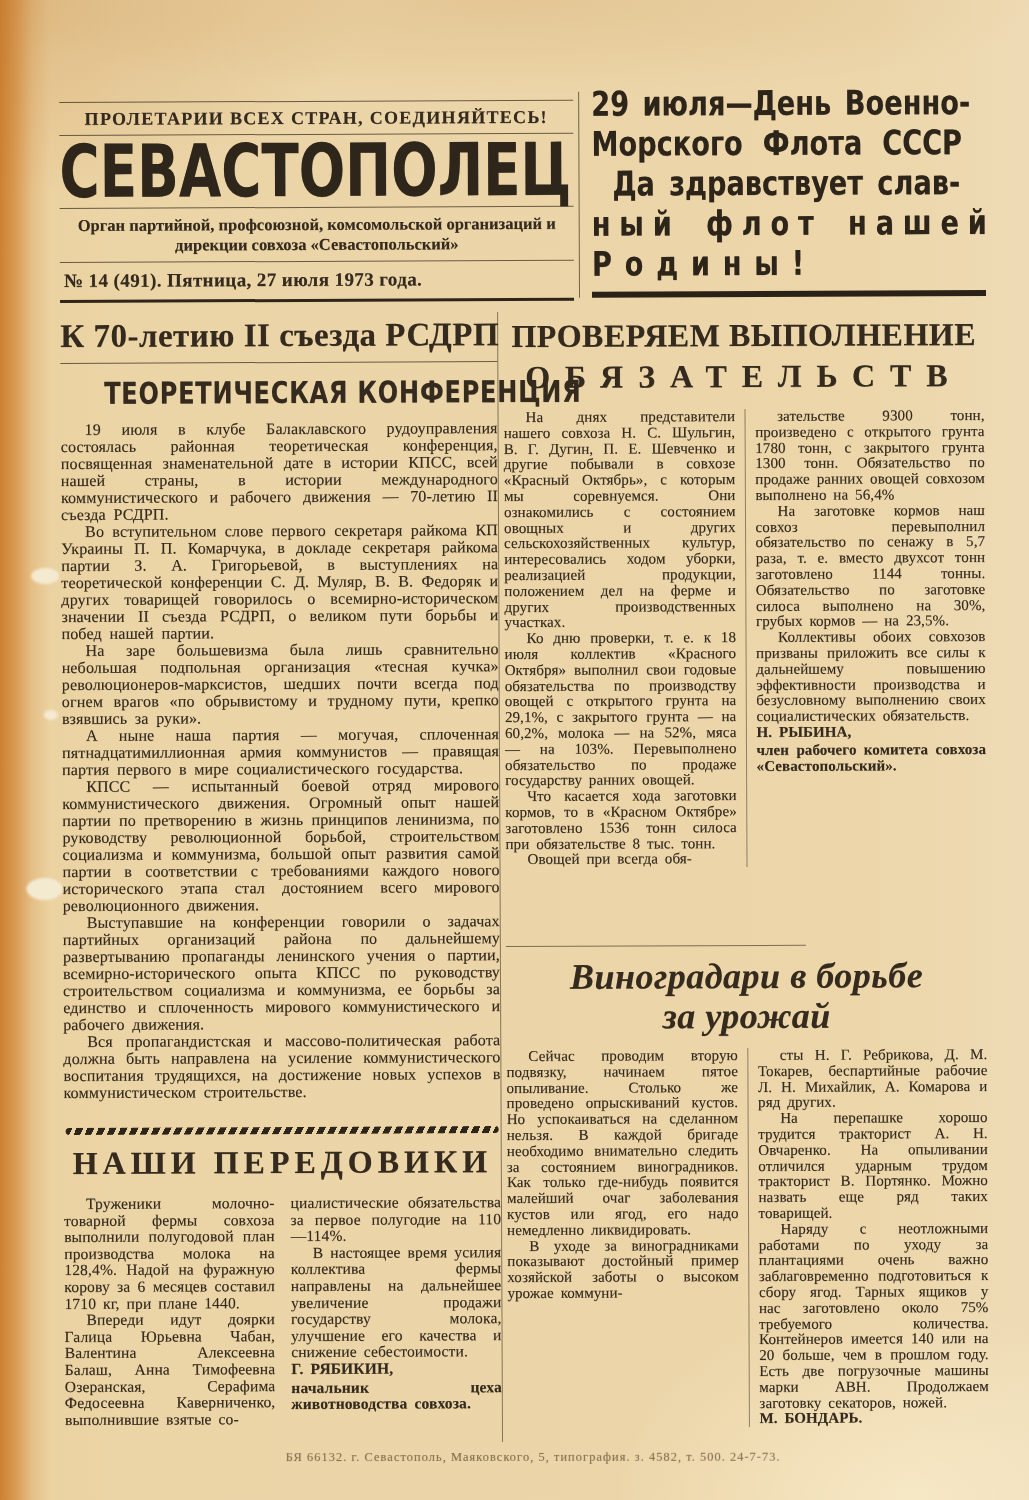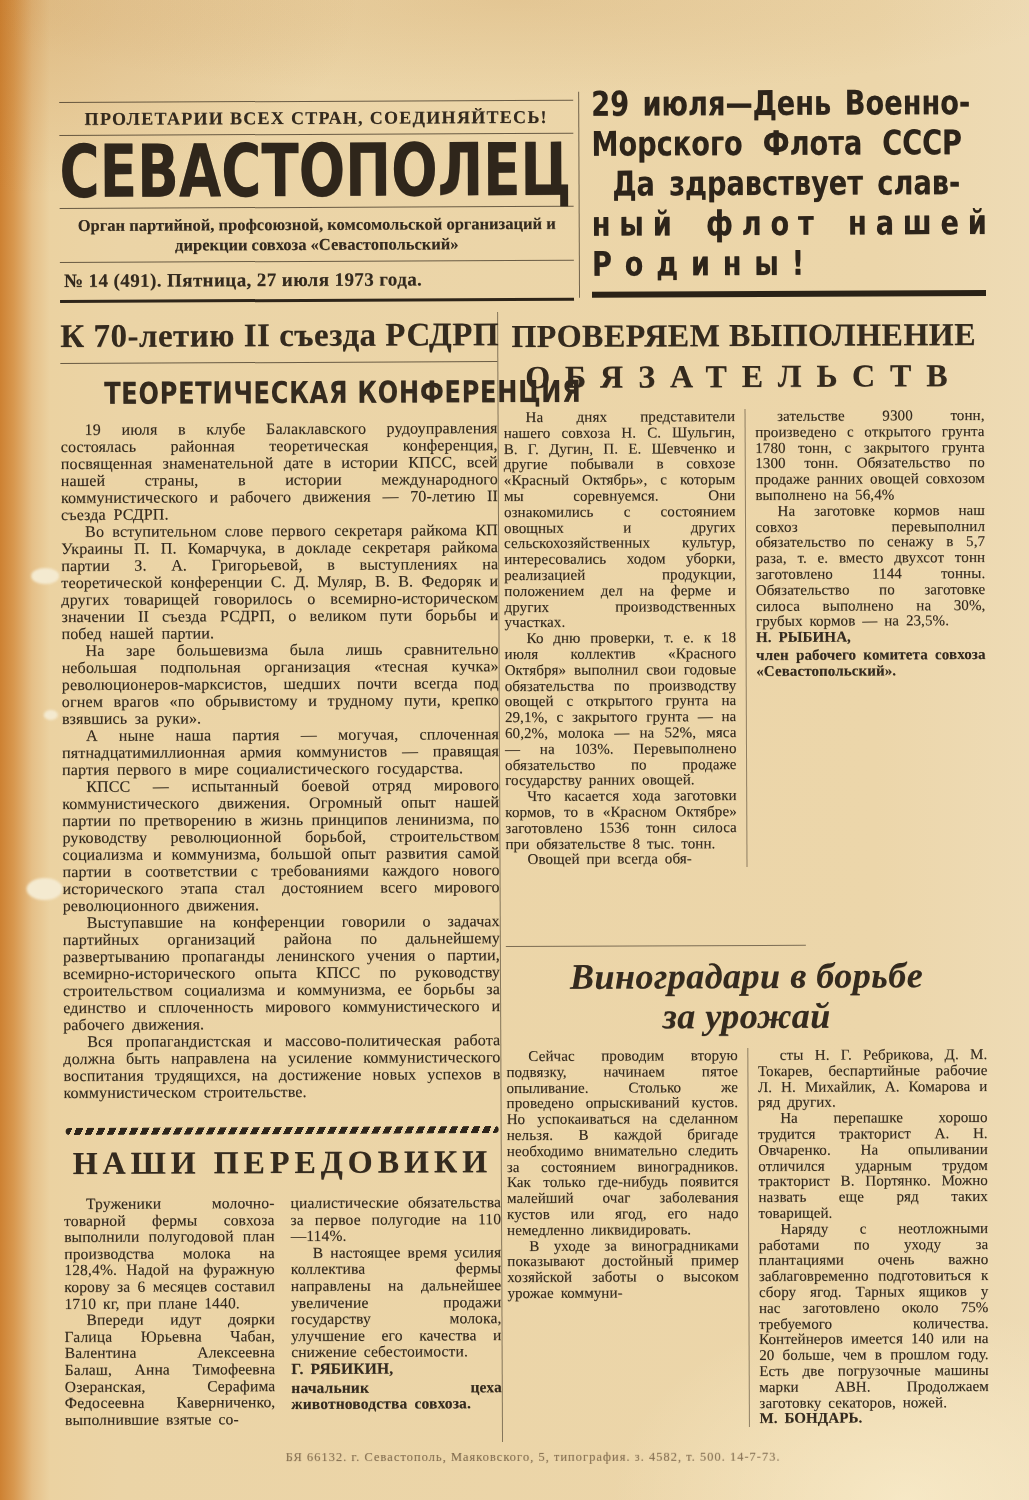--- a/index.html
+++ b/index.html
@@ -140,20 +140,21 @@
       <div class="cols">
         <div class="colL">
           <p>На днях представители нашего совхоза Н. С. Шульгин, В. Г. Дугин, П. Е. Шевченко и другие побывали в совхозе «Красный Октябрь», с которым мы соревнуемся. Они ознакомились с состоянием овощных и других сельскохозяйственных культур, интересовались ходом уборки, реализацией продукции, положением дел на ферме и других производственных участках.</p>
           <p>Ко дню проверки, т. е. к 18 июля коллектив «Красного Октября» выполнил свои годовые обязательства по производству овощей с открытого грунта на 29,1%, с закрытого грунта — на 60,2%, молока — на 52%, мяса — на 103%. Перевыполнено обязательство по продаже государству ранних овощей.</p>
           <p>Что касается хода заготовки кормов, то в «Красном Октябре» заготовлено 1536 тонн силоса при обязательстве 8 тыс. тонн.</p>
           <p>Овощей при всегда обя-</p>
         </div>
         <div class="colR">
           <p class="cont">зательстве 9300 тонн, произведено с открытого грунта 1780 тонн, с закрытого грунта 1300 тонн. Обязательство по продаже ранних овощей совхозом выполнено на 56,4%</p>
           <p>На заготовке кормов наш совхоз перевыполнил обязательство по сенажу в 5,7 раза, т. е. вместо двухсот тонн заготовлено 1144 тонны. Обязательство по заготовке силоса выполнено на 30%, грубых кормов — на 23,5%.</p>
+          <p>Коллективы обоих совхозов призваны приложить все силы к дальнейшему повышению эффективности производства и безусловному выполнению своих социалистических обязательств.</p>
           <p class="sig-name">Н. РЫБИНА,</p>
           <p class="sig-role">член рабочего комитета совхоза «Севастопольский».</p>
         </div>
       </div>
     </div>
 
     <div class="vino">
       <div class="vino-toprule"></div>
       <div class="vino-t">Виноградари в борьбе</div>
       <div class="vino-t">за урожай</div>
@@ -164,20 +165,20 @@
         </div>
         <div class="colR">
           <p class="cont">сты Н. Г. Ребрикова, Д. М. Токарев, беспартийные рабочие Л. Н. Михайлик, А. Комарова и ряд других.</p>
           <p>На перепашке хорошо трудится тракторист А. Н. Овчаренко. На опыливании отличился ударным трудом тракторист В. Портянко. Можно назвать еще ряд таких товарищей.</p>
           <p>Наряду с неотложными работами по уходу за плантациями очень важно заблаговременно подготовиться к сбору ягод. Тарных ящиков у нас заготовлено около 75% требуемого количества. Контейнеров имеется 140 или на 20 больше, чем в прошлом году. Есть две погрузочные машины марки АВН. Продолжаем заготовку секаторов, ножей.</p>
           <p class="sig-right">М. БОНДАРЬ.</p>
         </div>
       </div>
     </div>
 
-    <div class="imprint">БЯ 66132.  г. Севастополь, Маяковского, 5, типография.  з. 4582, т. 500. 14-7-73.</div>
+    <div class="imprint">БЯ 66132.  г. Севастополь, Маяковского, 5, типография.  з. 4582, т. 500. 24-7-73.</div>
 
     <div class="chip chip1"></div>
     <div class="chip chip2"></div>
     <div class="chip chip3"></div>
 
   </div>
 </div>
 
 </body></html>

